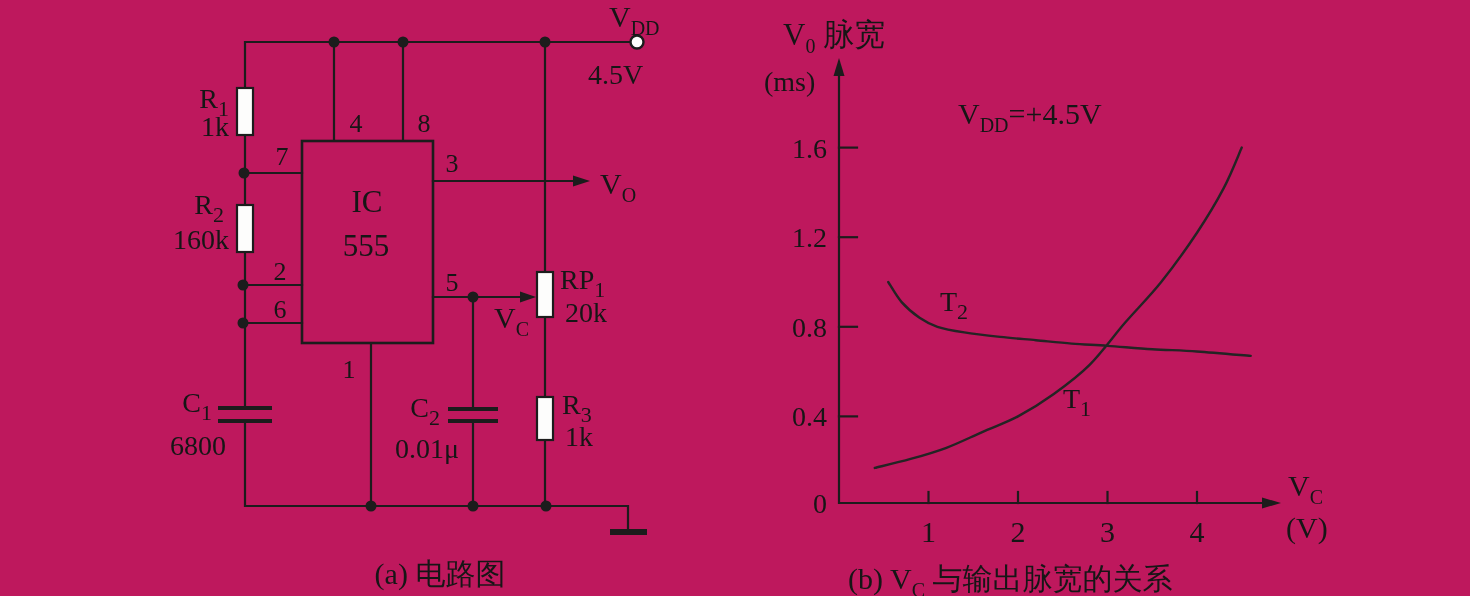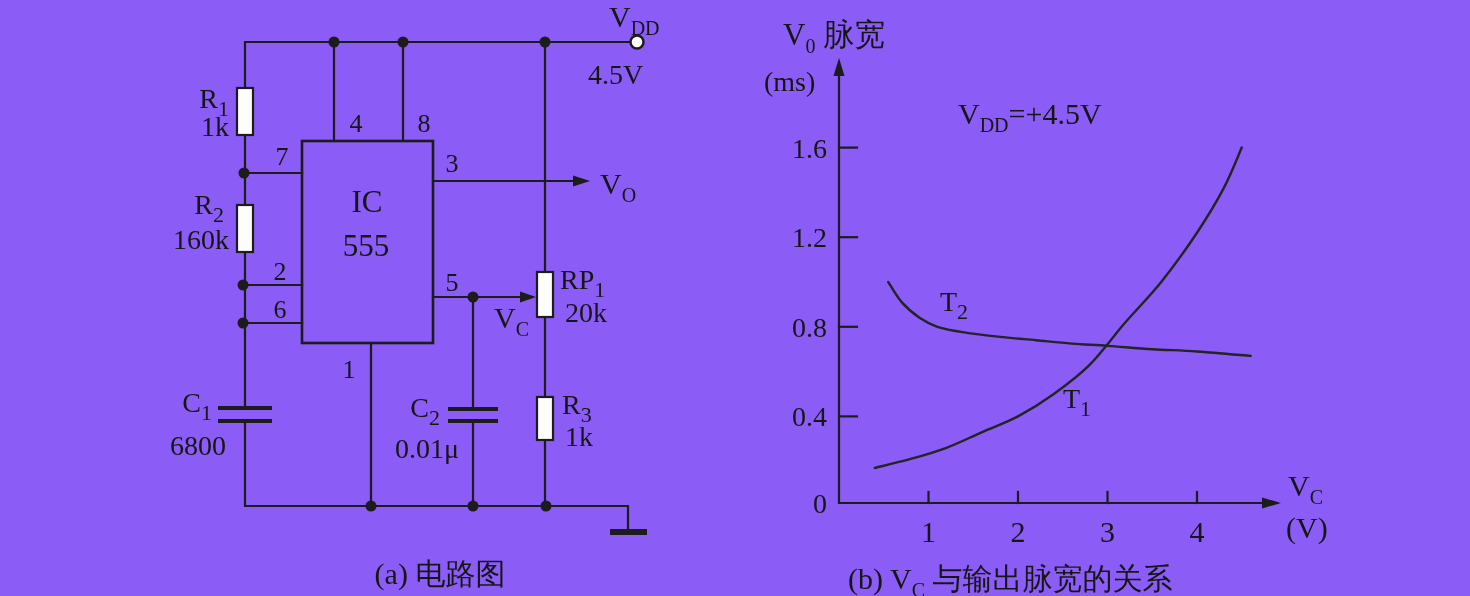--- a/index.html
+++ b/index.html
@@ -1,16 +1,16 @@
 <!DOCTYPE html>
 <html><head>
 <meta charset="utf-8">
 <style>
   html,body{margin:0;padding:0;background:#e8e8e8;}
-  .canvas{position:relative;width:1470px;height:596px;background:#8b5cf6;overflow:hidden;}
+  .canvas{position:relative;width:1470px;height:596px;background:#be185d;overflow:hidden;}
   svg text{font-family:"Liberation Serif","DejaVu Serif",serif;fill:#161616;}
   .t26{font-size:26px}
   .t28{font-size:28px}
   .t30{font-size:30px}
   .t31{font-size:31px}
   .sub{font-size:20px}
   .sub2{font-size:22px}
   .wire{stroke:#1c1c1c;stroke-width:2.2;fill:none;stroke-linecap:square}
   .thick{stroke:#1c1c1c;stroke-width:4;fill:none;stroke-linecap:butt}
   .gnd{stroke:#1c1c1c;stroke-width:6;fill:none;stroke-linecap:butt}

